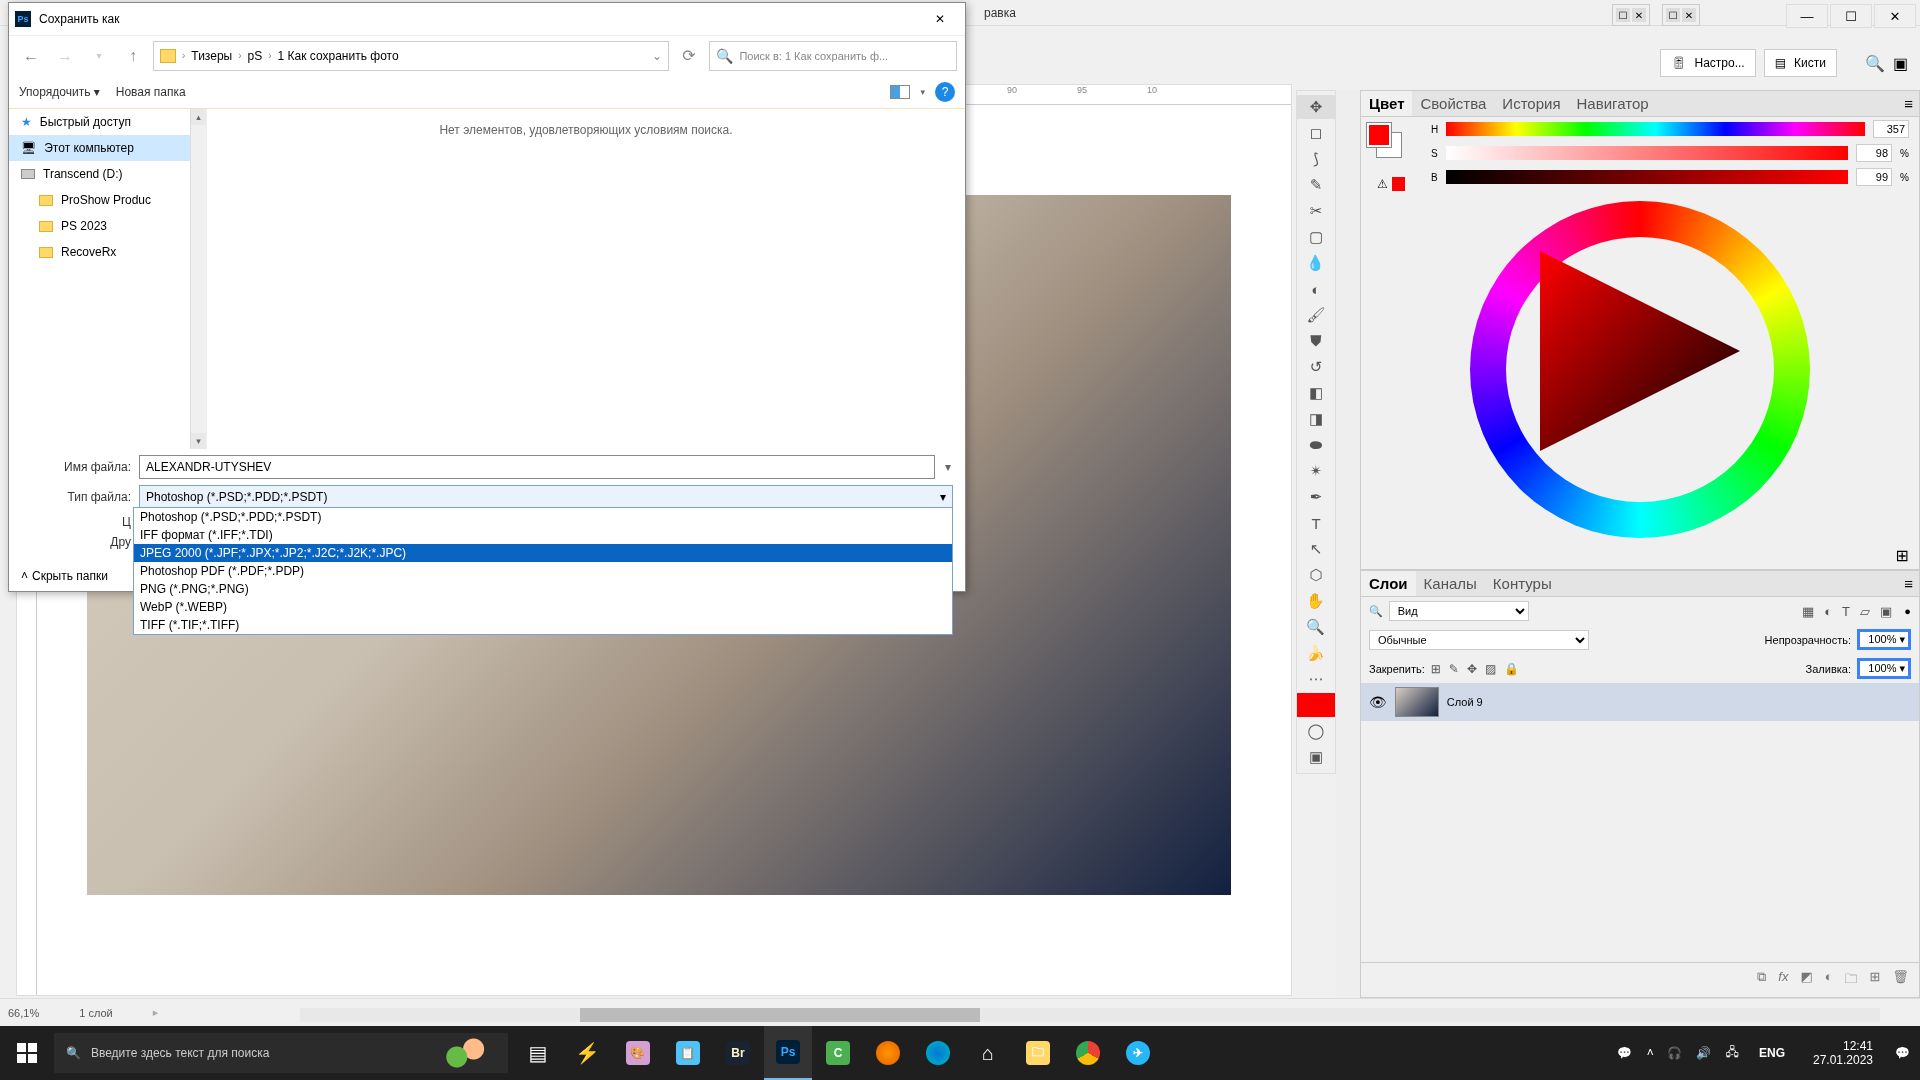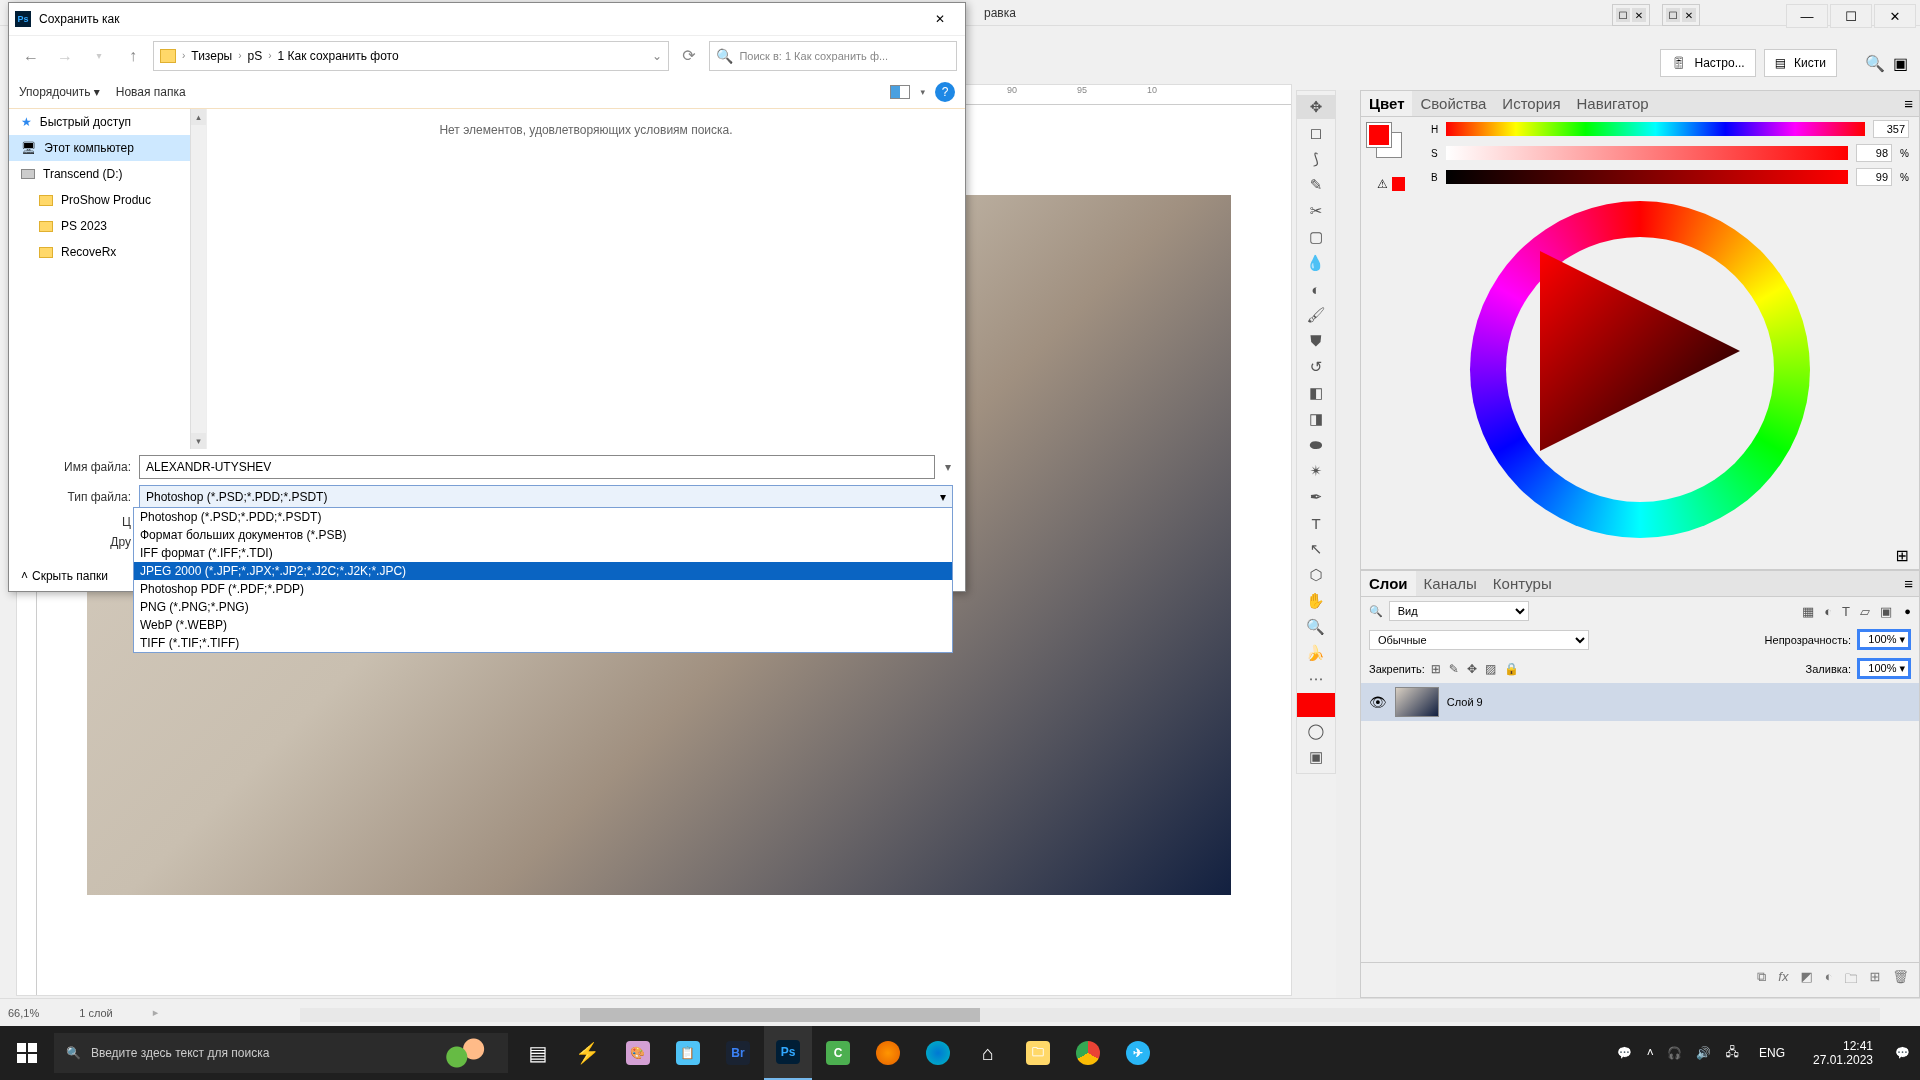--- a/index.html
+++ b/index.html
@@ -116,21 +116,21 @@
 .tb-start { width: 54px; height: 54px; display: flex; align-items: center; justify-content: center; }
 .win-logo { width: 20px; height: 20px; display: grid; grid-template: 1fr 1fr / 1fr 1fr; gap: 2px; }
 .win-logo div { background: #fff; }
 .tb-search { flex: 0 0 454px; height: 40px; background: #2b2b2b; display: flex; align-items: center; padding: 0 12px; gap: 10px; color: #ccc; margin-right: 6px; }
 .tb-search .deco { margin-left: auto; width: 56px; height: 40px; background: radial-gradient(circle at 30% 60%, #6b4 0 10px, transparent 11px), radial-gradient(circle at 60% 40%, #fb8 0 10px, transparent 11px); }
 .tb-icons { display: flex; gap: 2px; }
 .tb-icon { width: 48px; height: 54px; display: flex; align-items: center; justify-content: center; font-size: 20px; }
 .tb-icon.active { border-bottom: 2px solid #76b9ed; background: #333; }
 .tb-tray { margin-left: auto; display: flex; align-items: center; gap: 14px; padding: 0 10px; font-size: 12px; }
 .tb-clock { text-align: right; line-height: 1.2; font-size: 12px; padding: 0 8px; }
-.tb-lang { padding: 0 6px; }
+.tb-lang { padding: 0 6px; font-weight: bold; }
 .ico-box { width: 24px; height: 24px; border-radius: 4px; display: flex; align-items: center; justify-content: center; font-size: 12px; font-weight: bold; }
 
 
 .search-glyph::before { content: "\1F50D"; font-size: 14px; color: #888; }
 </style>
 </head>
 <body>
 
 <div class="ps-window">
   <div class="ps-menubar">
@@ -404,21 +404,20 @@
     </div>
     <div class="field-row">
       <div class="field-label">Тип файла:</div>
       <div class="field-combo">
         <span>Photoshop (*.PSD;*.PDD;*.PSDT)</span>
         <span>▾</span>
       </div>
     </div>
     <div class="combo-drop">
       <div class="combo-opt">Photoshop (*.PSD;*.PDD;*.PSDT)</div>
-      <div class="combo-opt">Формат больших документов (*.PSB)</div>
       <div class="combo-opt">IFF формат (*.IFF;*.TDI)</div>
       <div class="combo-opt hl">JPEG 2000 (*.JPF;*.JPX;*.JP2;*.J2C;*.J2K;*.JPC)</div>
       <div class="combo-opt">Photoshop PDF (*.PDF;*.PDP)</div>
       <div class="combo-opt">PNG (*.PNG;*.PNG)</div>
       <div class="combo-opt">WebP (*.WEBP)</div>
       <div class="combo-opt">TIFF (*.TIF;*.TIFF)</div>
     </div>
     <div class="field-row" style="color:#888">
       <div class="field-label">Ц</div>
     </div>
@@ -451,21 +450,21 @@
   <div class="tb-icons">
     <div class="tb-icon">▤</div>
     <div class="tb-icon">⚡</div>
     <div class="tb-icon">
         <div class="ico-box" style="background:#d4a0d4">🎨</div>
       </div>
     <div class="tb-icon">
         <div class="ico-box" style="background:#4fc3f7">📋</div>
       </div>
     <div class="tb-icon">
-        <div class="ico-box" style="background:#1a2332;color:#3b82f6">Br</div>
+        <div class="ico-box" style="background:#1a2332;color:#fef9c3">Br</div>
       </div>
     <div class="tb-icon active">
         <div class="ico-box" style="background:#001e36;color:#31a8ff">Ps</div>
       </div>
     <div class="tb-icon">
         <div class="ico-box" style="background:#4caf50;color:#fff">C</div>
       </div>
     <div class="tb-icon">
         <div class="ico-box" style="background:radial-gradient(circle,#ff9500,#e66000);border-radius:50%"></div>
       </div>

